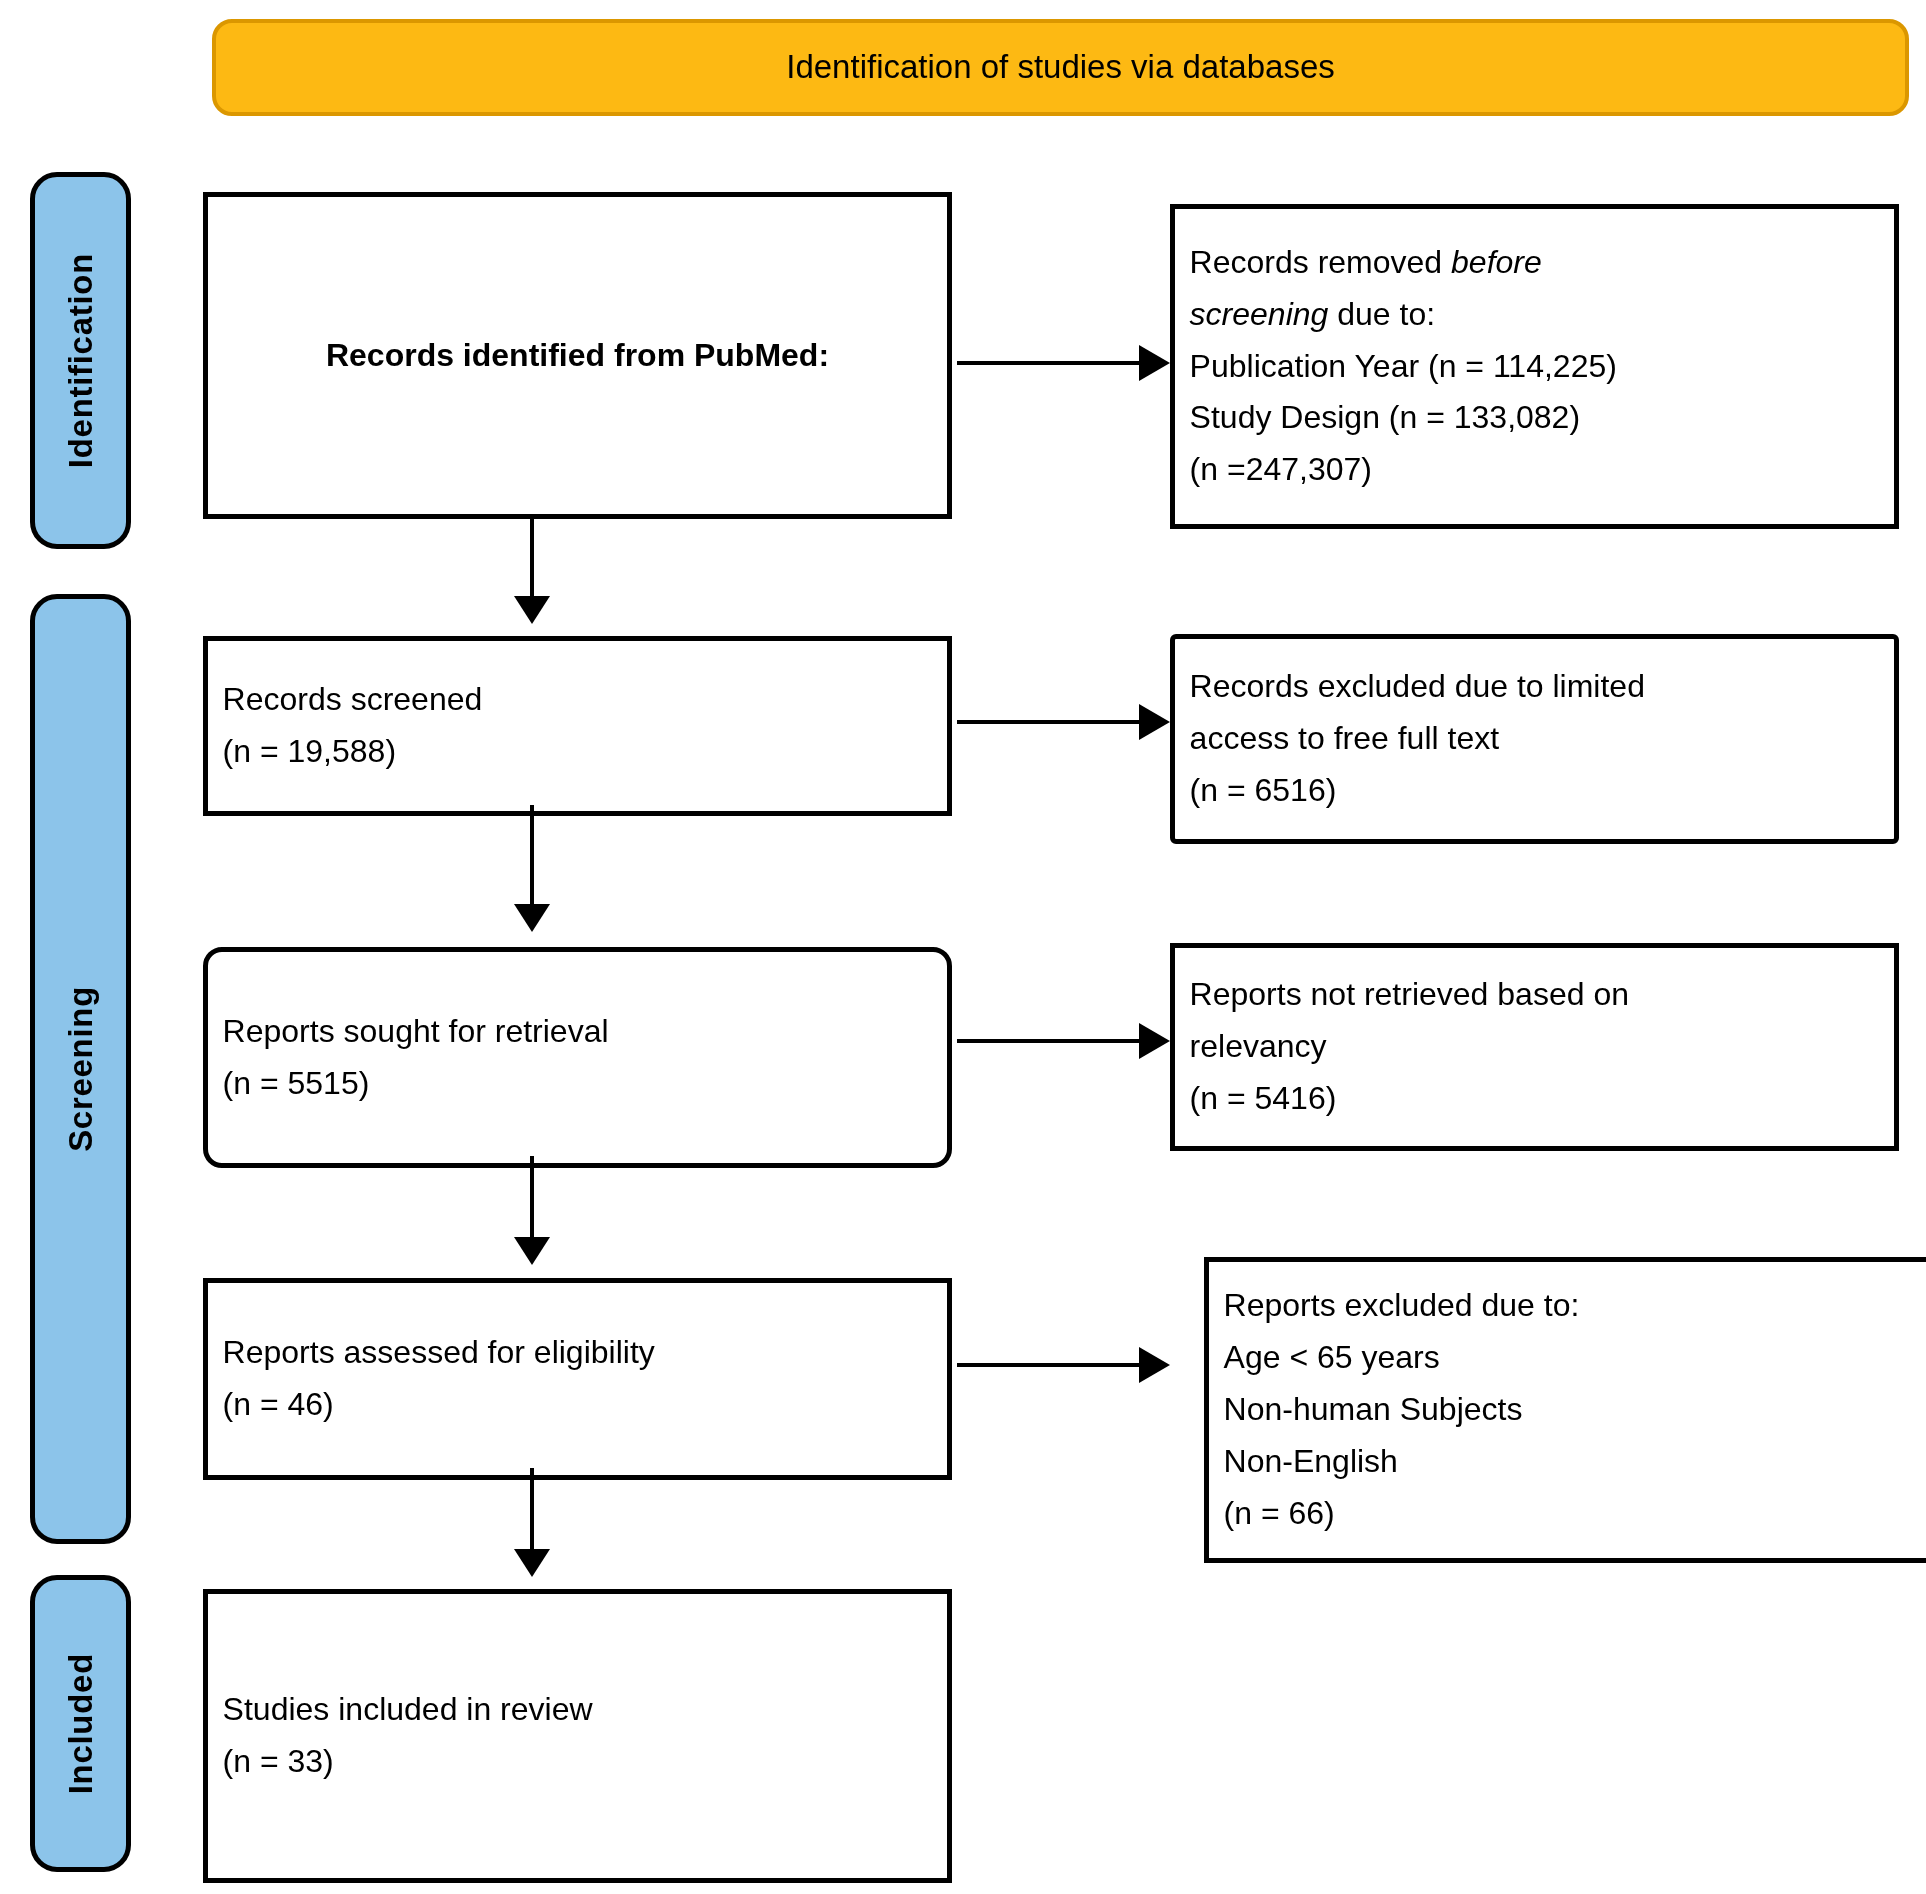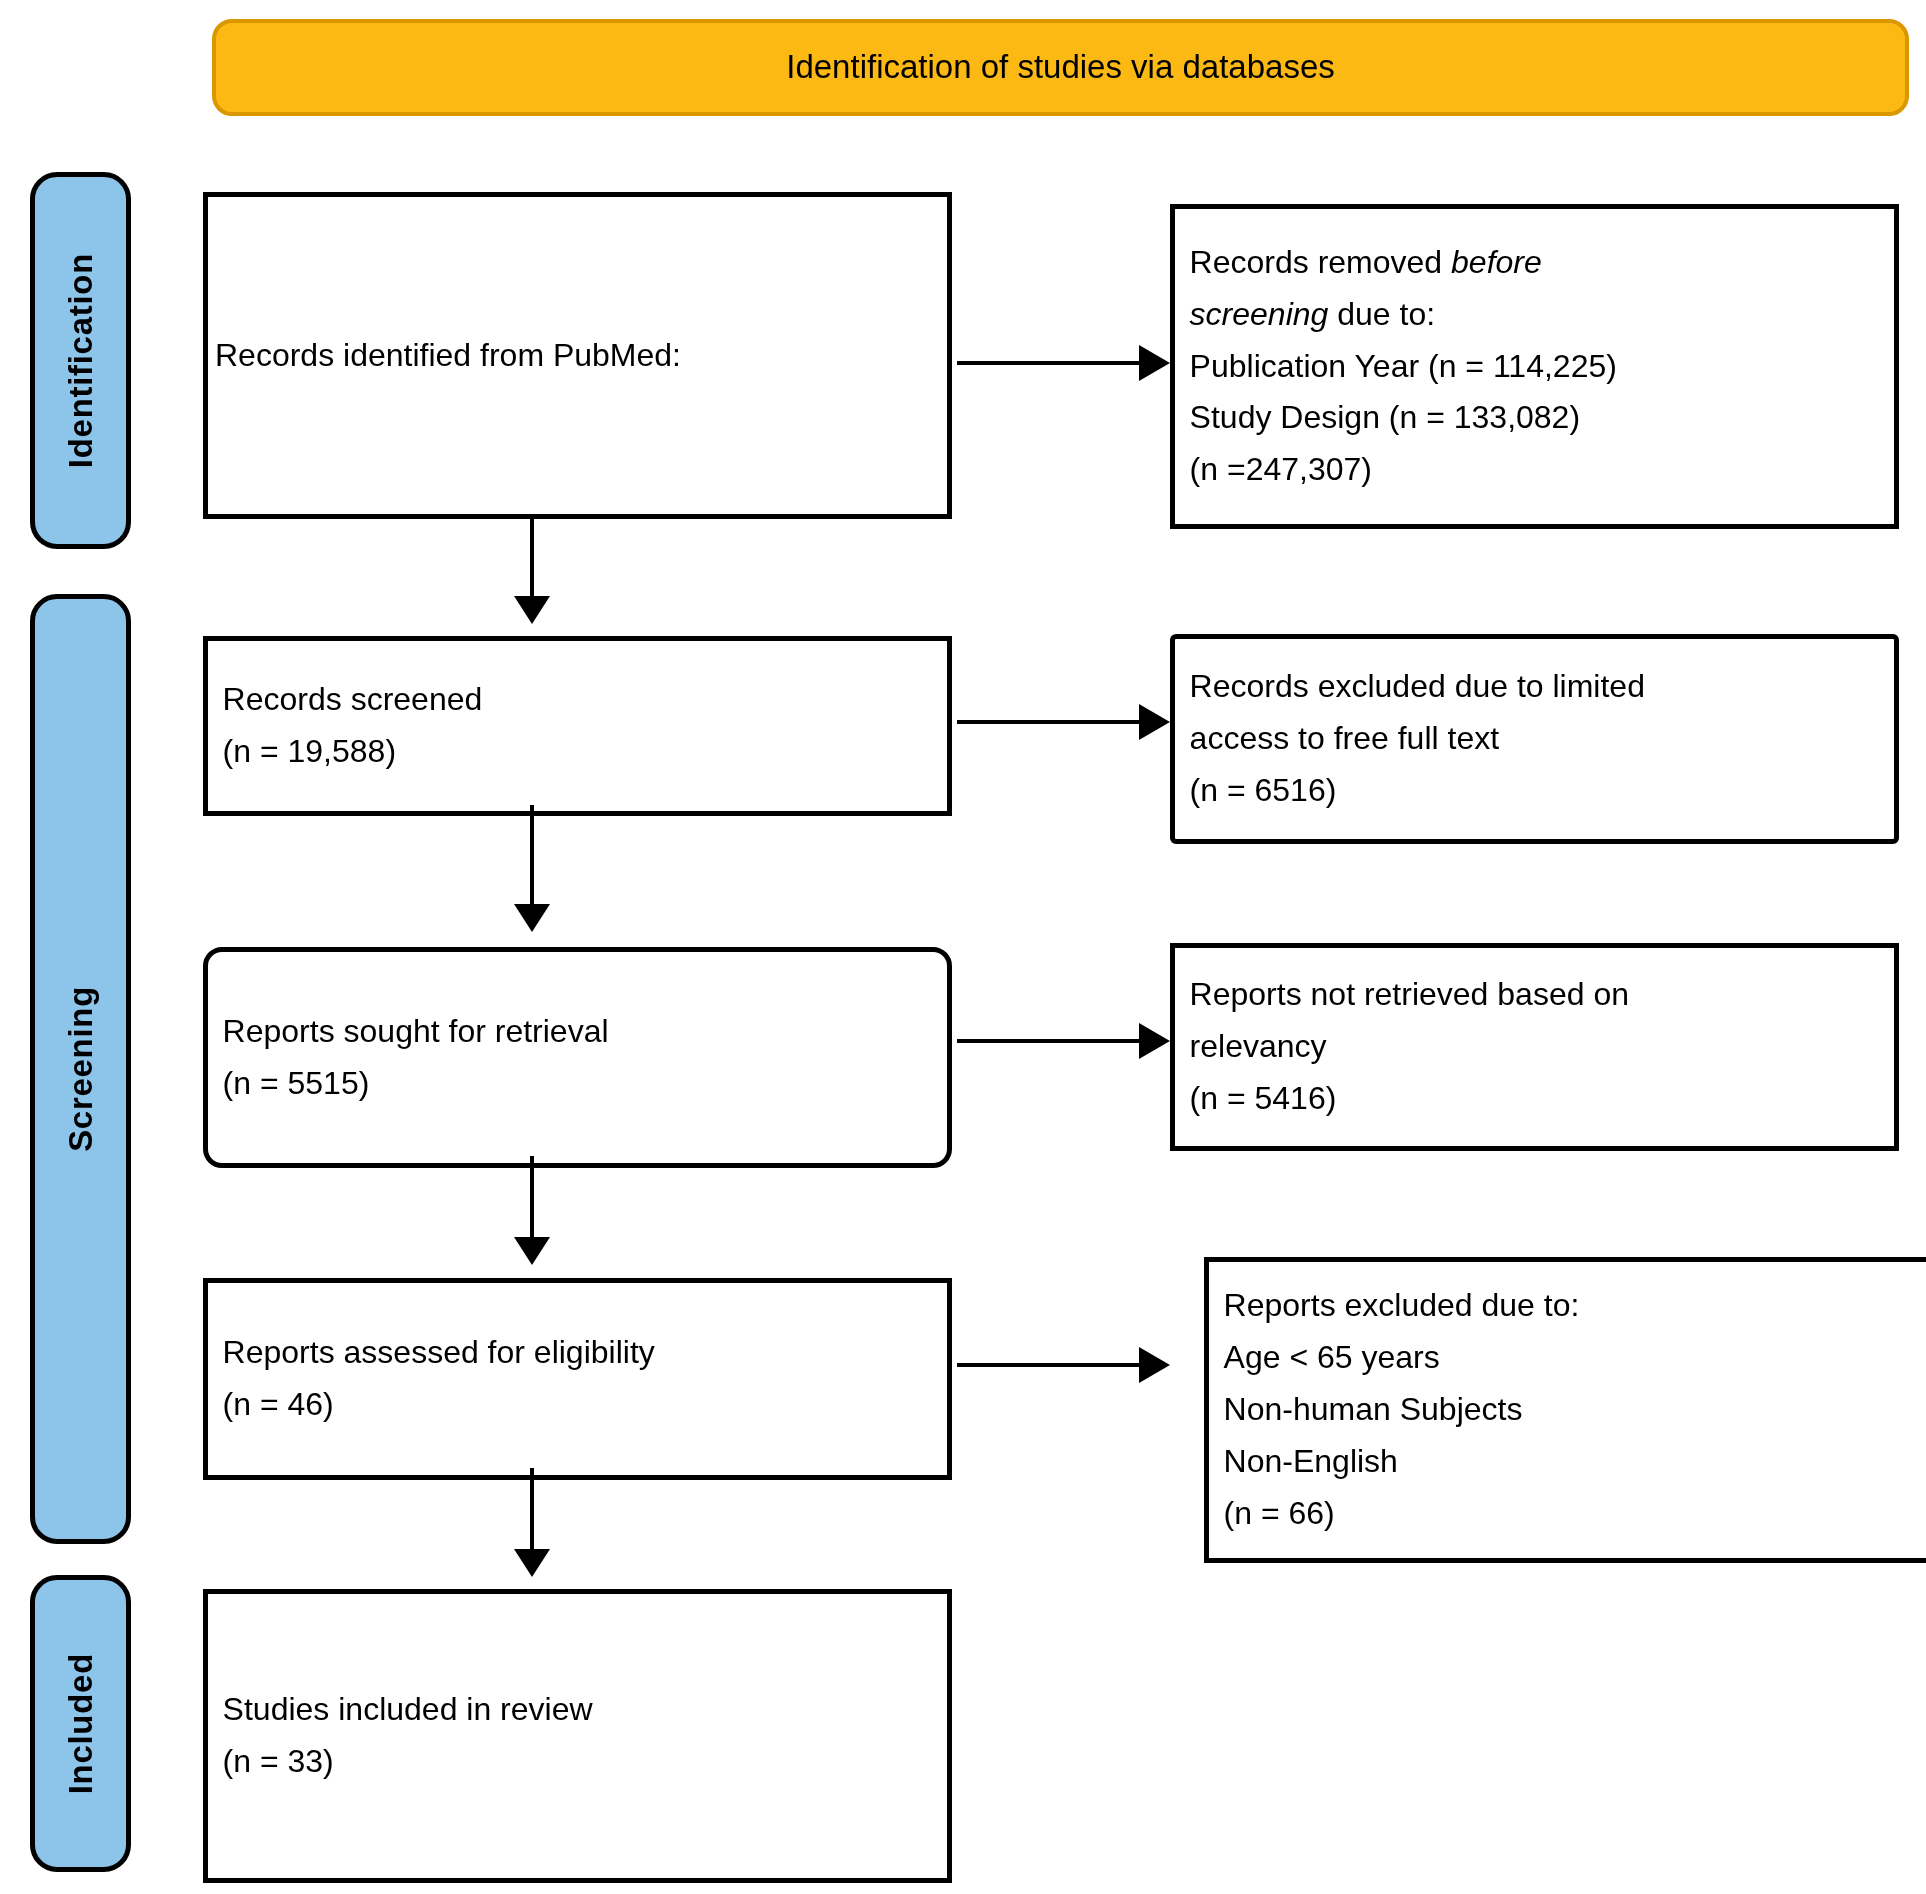--- a/index.html
+++ b/index.html
@@ -42,21 +42,21 @@
     white-space:nowrap;
   }
   .box{
     position:absolute;
     background:#ffffff;
     border:5.3px solid var(--box-border);
     box-sizing:border-box;
     display:flex;flex-direction:column;justify-content:center;
     font-size:32px;line-height:1.62;
   }
-  .box.center{align-items:flex-start;text-align:center;padding:0 7px;}
+  .box.center{align-items:center;text-align:center;padding:0 17px;font-weight:bold;}
   .box.left{align-items:flex-start;text-align:left;padding:0 20px 0 14.6px;margin-top:12px;}
   .hline{position:absolute;height:4px;background:#000;}
   .vline{position:absolute;width:4px;background:#000;}
   .head-right{
     position:absolute;width:0;height:0;
     border-top:18px solid transparent;
     border-bottom:18px solid transparent;
     border-left:31px solid #000;
   }
   .head-down{

